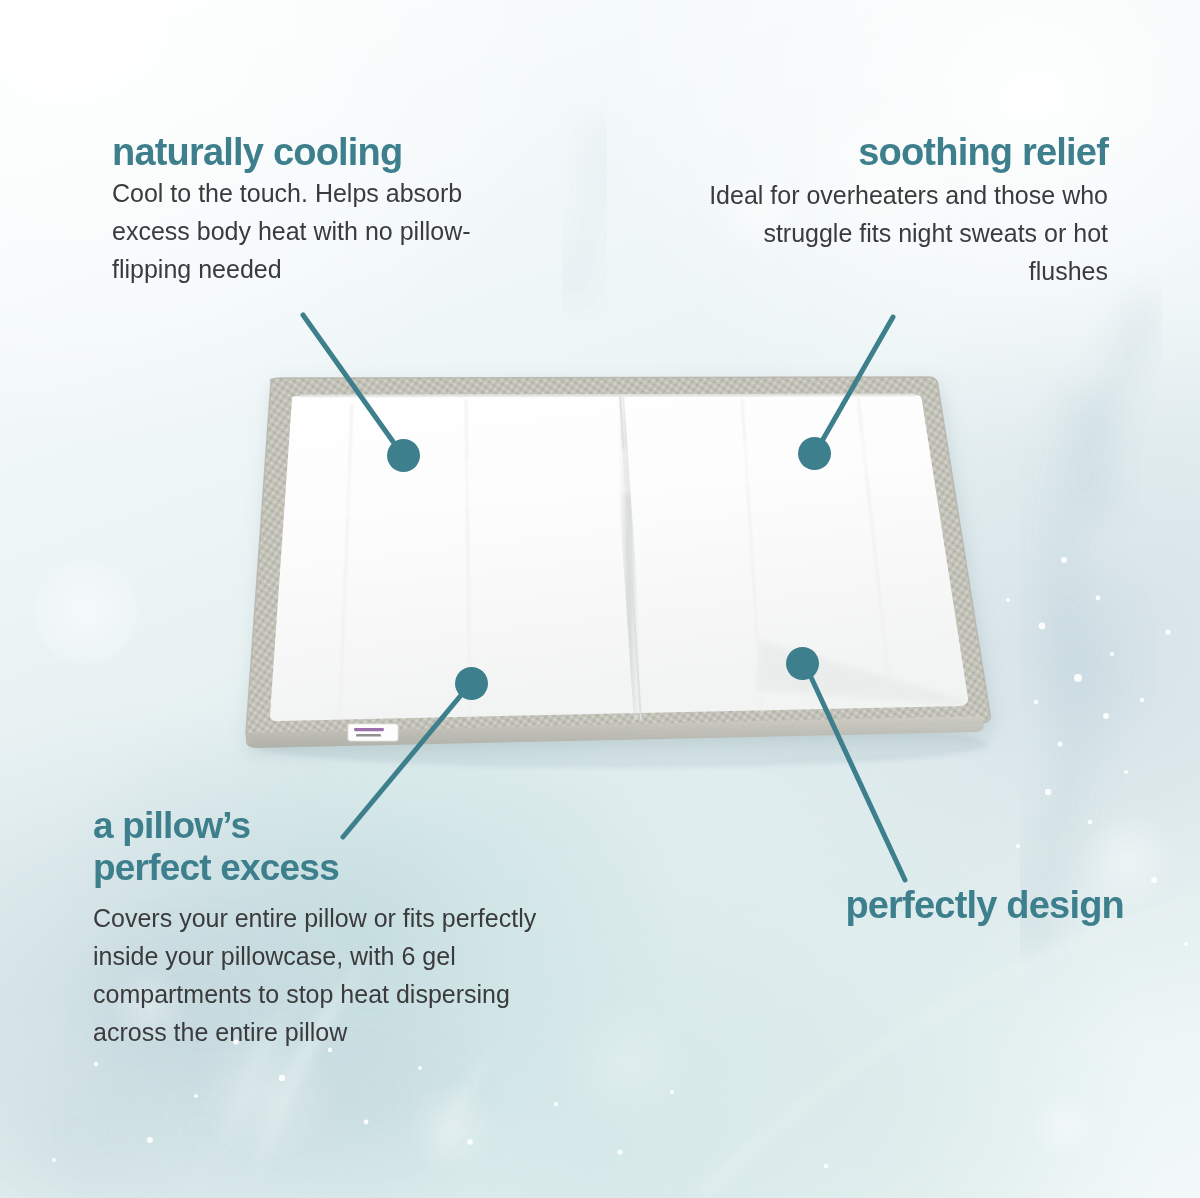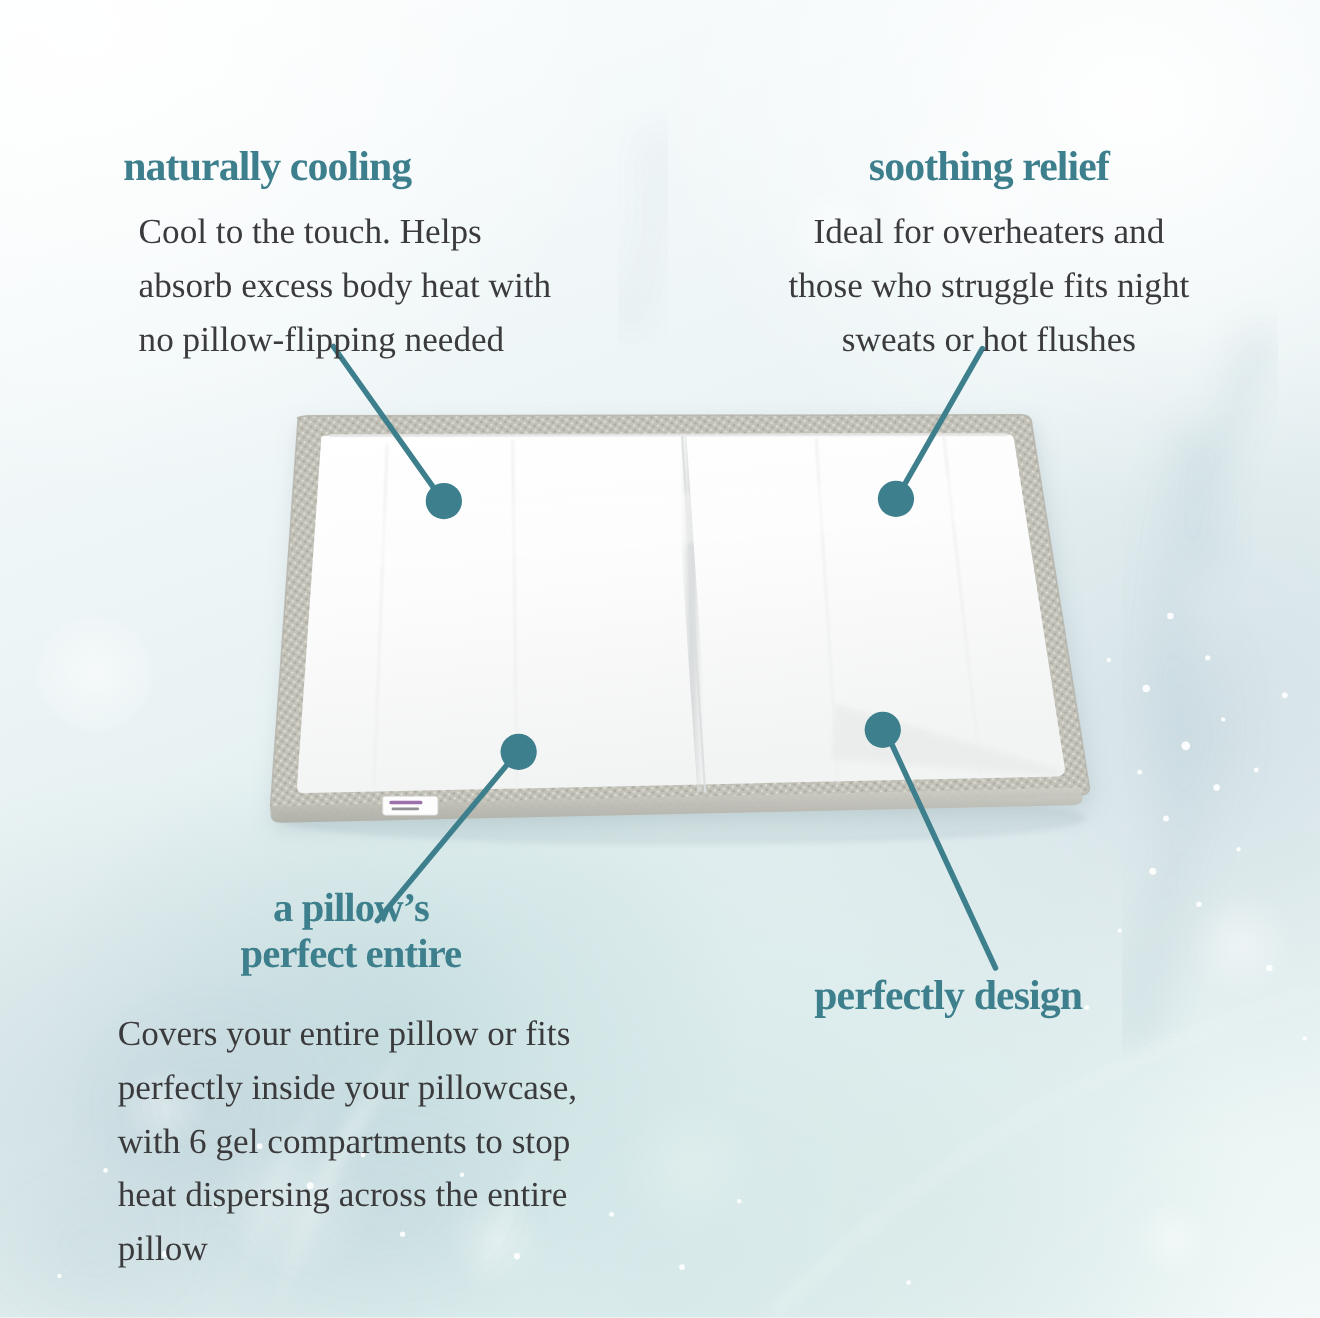--- a/index.html
+++ b/index.html
@@ -6,21 +6,21 @@
   html, body {
     margin: 0;
     padding: 0;
     background: #ffffff;
   }
   #stage {
     position: relative;
     width: 1200px;
     height: 1198px;
     overflow: hidden;
-    font-family: Liberation Serif, serif;
+    font-family: Liberation Sans, sans-serif;
     background: #eef5f6;
   }
 
   
   .bg-layer { position: absolute; inset: 0; }
 
   .bg-base {
     background:
       linear-gradient(160deg,
         #fbfdfd 0%,
@@ -75,35 +75,35 @@
   .block h2 {
     margin: 0 0 2px 0;
     color: #3d7f8c;
     font-size: 38px;
     line-height: 1.06;
     font-weight: 800;
     letter-spacing: -0.8px;
     font-stretch: condensed;
   }
   .block p {
-    margin: 14px;
+    margin: 0;
     color: #3b3b3d;
-    font-size: 32px;
+    font-size: 25px;
     line-height: 1.52;
     font-weight: 400;
   }
   .align-left  { text-align: left; }
-  .align-right { text-align: center; }
+  .align-right { text-align: right; }
 
   #blk-cooling   { left: 112px; top: 132px;  width: 430px; }
   #blk-soothing  { left: 690px; top: 132px;  width: 418px; }
   #blk-partner   { left: 93px;  top: 805px;  width: 452px; }
   #blk-design    { left: 600px; top: 885px;  width: 524px; }
 
-  #blk-partner h2 { font-size: 37px; line-height: 1.14; margin-bottom: 26px; text-align: center; }
+  #blk-partner h2 { font-size: 37px; line-height: 1.14; margin-bottom: 10px; }
   #blk-soothing h2 { margin-bottom: 4px; }
   #blk-design h2  { margin-bottom: 4px; }
 </style>
 </head>
 <body>
 
 <div id="stage">
 
   <div class="bg-layer bg-base"></div>
   <div class="bg-layer bg-tint-a"></div>
@@ -295,21 +295,21 @@
   </div>
 
   <div class="block align-right" id="blk-soothing">
     <h2>soothing relief</h2>
     <p>Ideal for overheaters and those who struggle fits night sweats or hot flushes</p>
   </div>
 
   <div class="block align-left" id="blk-partner">
     <h2>
       <span>a pillow’s</span><br>
-      <span>perfect entire</span>
+      <span>perfect excess</span>
     </h2>
     <p>Covers your entire pillow or fits perfectly inside your pillowcase, with 6 gel compartments to stop heat dispersing across the entire pillow</p>
   </div>
 
   <div class="block align-right" id="blk-design">
     <h2>perfectly design</h2>
   </div>
 
 </div>
 

